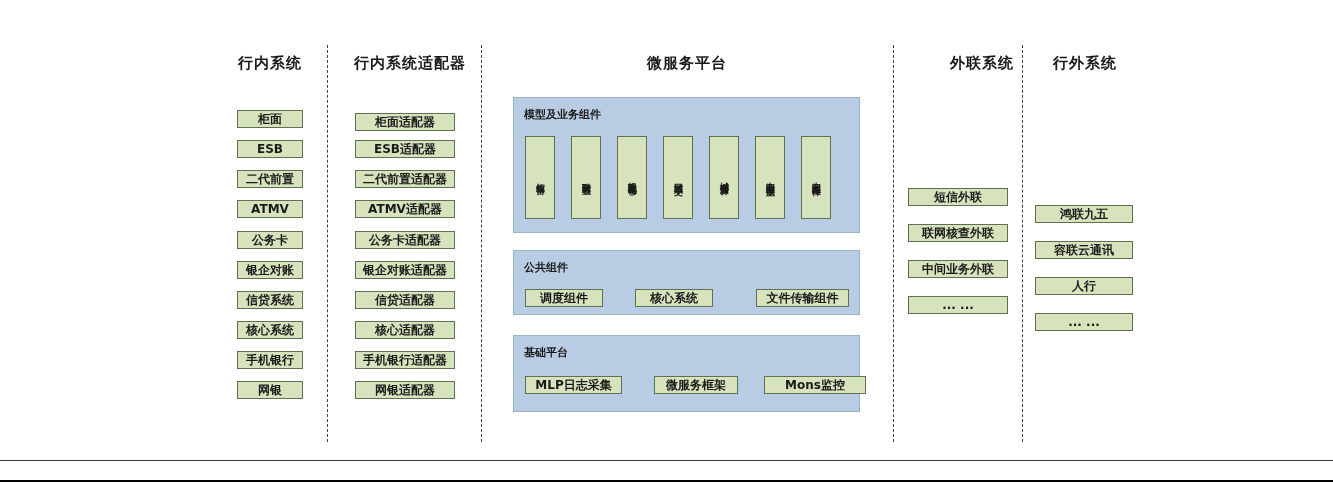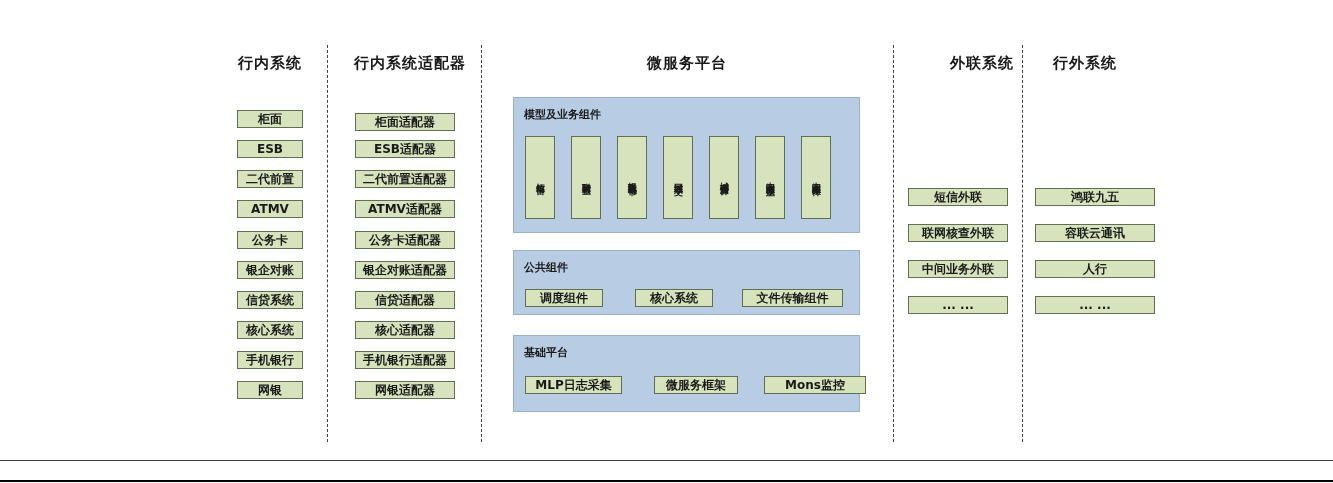--- a/index.html
+++ b/index.html
@@ -33,21 +33,21 @@
     align-items: center;
     justify-content: center;
     font-size: 12px;
     font-weight: 700;
     line-height: 1;
     white-space: nowrap;
   }
   .col1 .gbox { left: 237px; width: 66px; }
   .col2 .gbox { left: 355px; width: 100px; }
   .col4 .gbox { left: 908px; width: 100px; }
-  .col5 .gbox { left: 1035px; width: 120px; }
+  .col5 .gbox { left: 1035px; width: 98px; margin-top: 17px; }
   .panel {
     position: absolute;
     left: 513px;
     width: 347px;
     background: var(--panel-fill, #b8cce4);
     border: 1px solid var(--panel-border, #9cb0c9);
   }
   .panel-title {
     position: absolute;
     left: 10px;
@@ -138,21 +138,21 @@
       <div class="vbox" style="left:149px;">同城票交</div>
       <div class="vbox" style="left:195px;">城商行清算</div>
       <div class="vbox" style="left:241px;">中间业务模型</div>
       <div class="vbox" style="left:287px;">中间业务组件</div>
     </div>
 
     <div class="panel" style="top:250px;height:65px;">
       <div class="panel-title">公共组件</div>
       <div class="gbox" style="left:11px;top:38px;width:78px;">调度组件</div>
       <div class="gbox" style="left:121px;top:38px;width:78px;">核心系统</div>
-      <div class="gbox" style="left:228px;top:38px;width:101px;">文件传输组件</div>
+      <div class="gbox" style="left:242px;top:38px;width:93px;">文件传输组件</div>
     </div>
 
     <div class="panel" style="top:335px;height:77px;">
       <div class="panel-title">基础平台</div>
       <div class="gbox" style="left:11px;top:40px;width:97px;">MLP日志采集</div>
       <div class="gbox" style="left:140px;top:40px;width:84px;">微服务框架</div>
       <div class="gbox" style="left:250px;top:40px;width:102px;">Mons监控</div>
     </div>
   </div>
 

